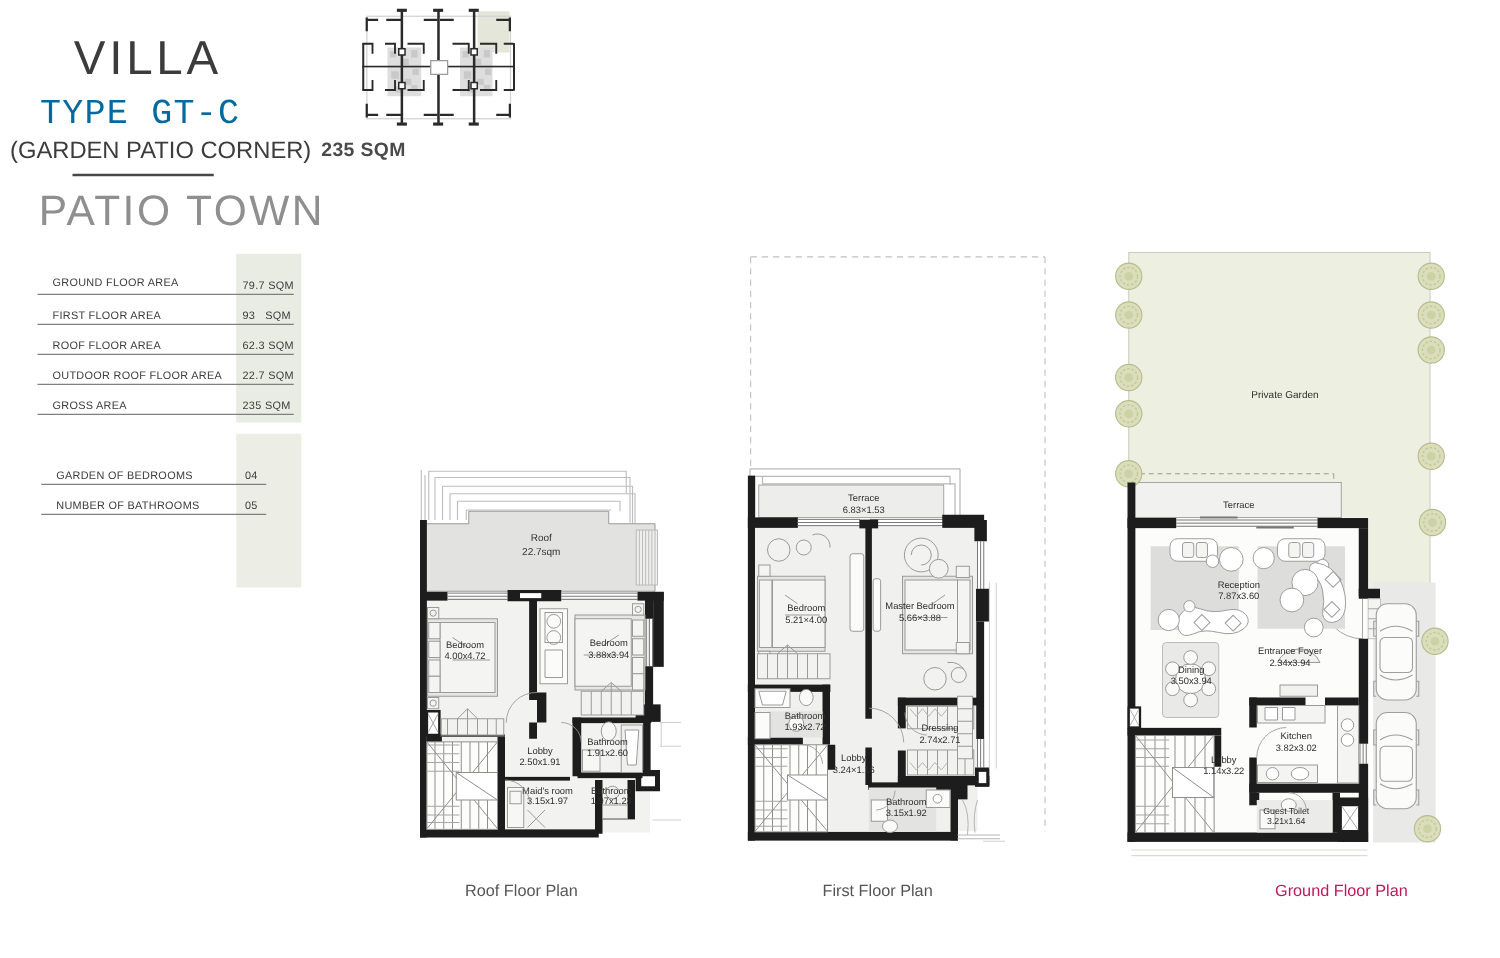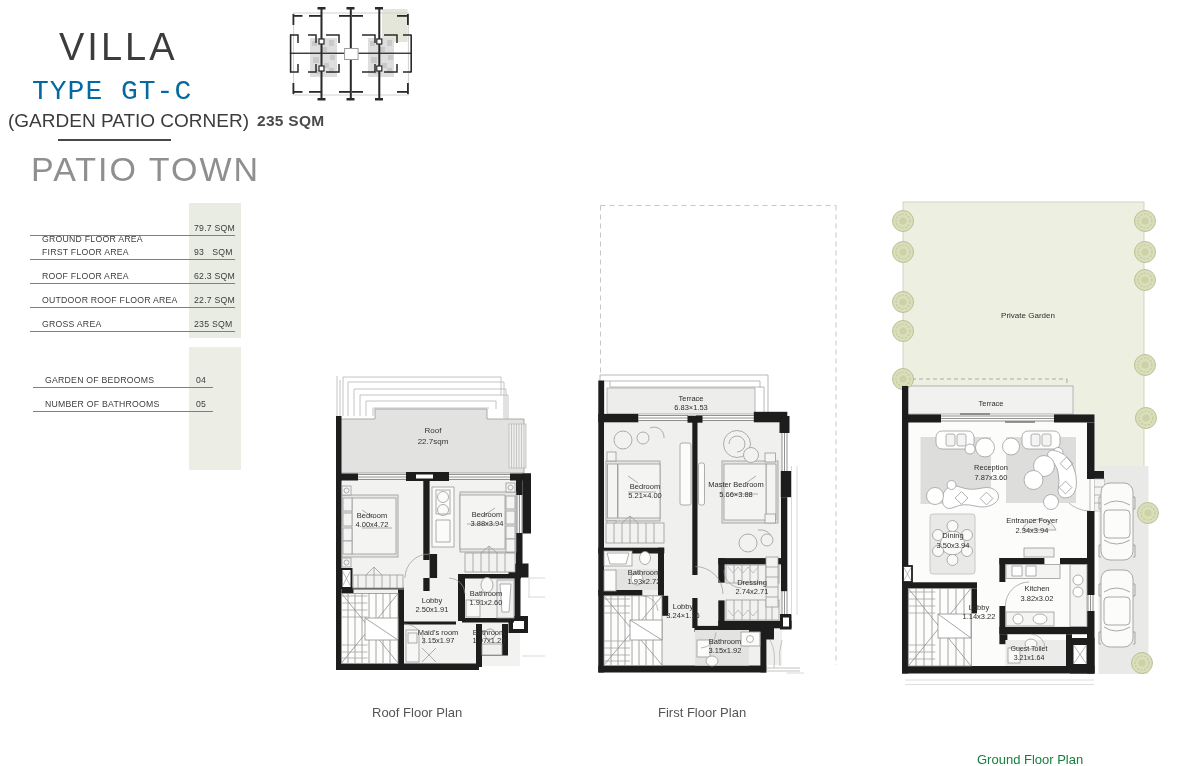--- a/index.html
+++ b/index.html
@@ -20,21 +20,21 @@
 
 <div class="abs" style="left:58px;top:139px;width:113px;height:2px;background:#474747;"></div>
 
 <div class="abs" style="left:31px;top:150px;font-size:34px;letter-spacing:2px;color:#8f8f8f;">PATIO TOWN</div>
 
 <div class="abs" style="left:189px;top:203px;width:52px;height:135px;background:#e9ece2;"></div>
 
 <div class="abs" style="left:189px;top:347px;width:52px;height:123px;background:#eceee6;"></div>
 <div class="abs" style="left:0;top:0;width:300px;height:480px;font-size:8.7px;color:#3c3c3c;letter-spacing:0.25px;">
 
-  <div class="abs" style="left:42px;top:234px;">GROUND FLOOR AREA</div>
+  <div class="abs" style="left:42px;top:221px;">GROUND FLOOR AREA</div>
   <div class="abs" style="left:194px;top:223px;">79.7 SQM</div>
   <div class="abs" style="left:30px;top:235px;width:205px;height:1px;background:#808080;"></div>
 
   <div class="abs" style="left:42px;top:247px;">FIRST FLOOR AREA</div>
   <div class="abs" style="left:194px;top:247px;">93&nbsp;&nbsp;&nbsp;SQM</div>
   <div class="abs" style="left:30px;top:259px;width:205px;height:1px;background:#808080;"></div>
 
   <div class="abs" style="left:42px;top:271px;">ROOF FLOOR AREA</div>
   <div class="abs" style="left:194px;top:271px;">62.3 SQM</div>
   <div class="abs" style="left:30px;top:283px;width:205px;height:1px;background:#808080;"></div>
@@ -53,21 +53,21 @@
 
   <div class="abs" style="left:45px;top:399px;">NUMBER OF BATHROOMS</div>
   <div class="abs" style="left:196px;top:399px;">05</div>
   <div class="abs" style="left:33px;top:411px;width:180px;height:1px;background:#808080;"></div>
 </div>
 
 <div class="abs" style="left:372px;top:705px;font-size:13px;color:#555;">Roof Floor Plan</div>
 
 <div class="abs" style="left:658px;top:705px;font-size:13px;color:#555;">First Floor Plan</div>
 
-<div class="abs" style="left:977px;top:705px;font-size:13px;color:#15803d;margin-top:47px;">Ground Floor Plan</div>
+<div class="abs" style="left:1020px;top:705px;font-size:13px;color:#be185d;">Ground Floor Plan</div>
 
 <svg class="abs" style="left:283px;top:5px;" width="135" height="102" viewBox="0 0 135 102">
 
   <rect x="99" y="4" width="25.6" height="33" fill="#e5e6da"></rect>
 
   <g stroke="#d2d2d2" stroke-width="1" fill="none">
     <rect x="10.5" y="8" width="27.8" height="82"></rect>
     <rect x="38.3" y="8" width="29.3" height="82"></rect>
     <rect x="67.6" y="8" width="28.5" height="82"></rect>
     <rect x="96.1" y="8" width="29.3" height="82"></rect>

